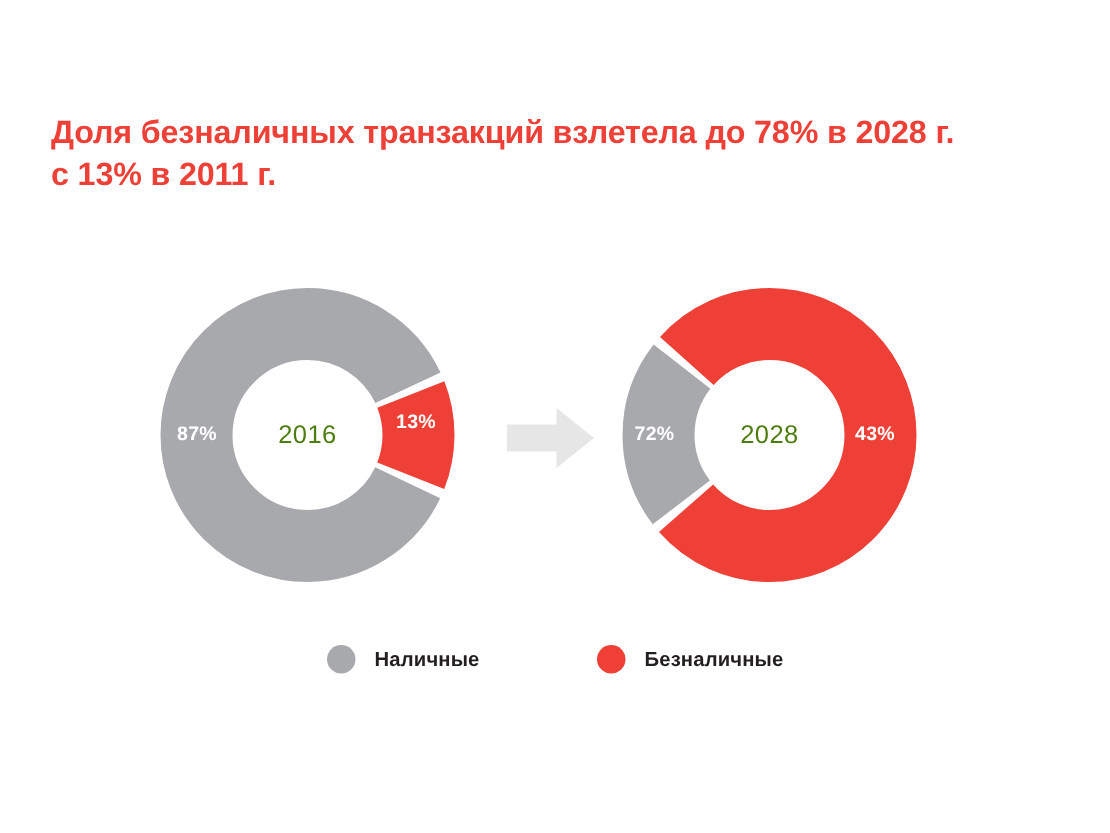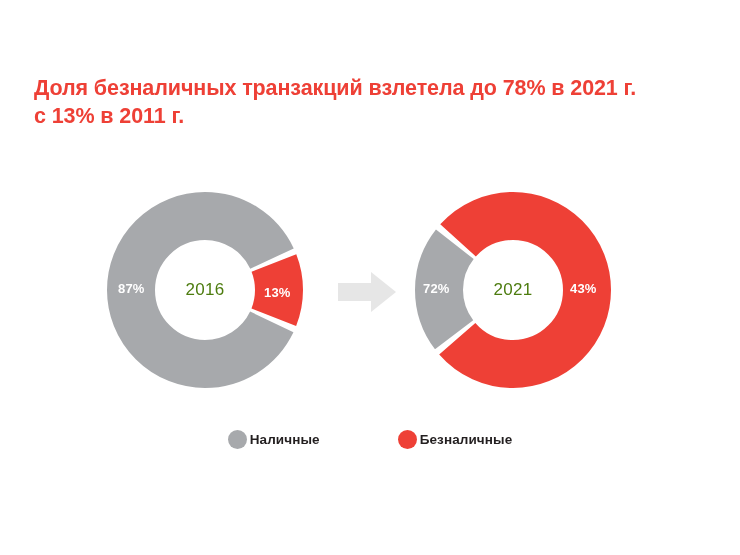--- a/index.html
+++ b/index.html
@@ -77,21 +77,21 @@
     color: #ffffff;
     font-size: 13px;
     font-weight: bold;
     letter-spacing: 0.2px;
     white-space: nowrap;
     pointer-events: none;
   }
 
   
   #label-2016-cash     { left: 18px;  top: 96px; }
-  #label-2016-cashless { left: 164px; top: 100px; }
+  #label-2016-cashless { left: 164px; top: 88px; }
   #label-2021-cash     { left: 15px;  top: 96px; }
   #label-2021-cashless { left: 162px; top: 96px; }
 
   
   .arrow {
     position: absolute;
     left: 338px;
     top: 272px;
     width: 58px;
     height: 40px;
@@ -104,42 +104,42 @@
     top: 430px;
     width: 740px;
     display: flex;
     justify-content: center;
     align-items: center;
     gap: 78px;
   }
   .legend-item {
     display: flex;
     align-items: center;
-    gap: 3px;
+    gap: 13px;
     justify-content: flex-end;
   }
   .legend-dot {
     width: 19px;
     height: 19px;
     border-radius: 50%;
     flex: 0 0 auto;
   }
   .legend-label {
     font-size: 13.5px;
     font-weight: bold;
     color: #231f20;
     letter-spacing: 0.1px;
     white-space: nowrap;
   }
 </style>
 </head>
 <body>
 
 <div class="title-block">
-  <div class="title-line">Доля безналичных транзакций взлетела до 78% в 2021 г.</div>
+  <div class="title-line">Доля безналичных транзакций взлетела до 78% в 2028 г.</div>
   <div class="title-line">с 13% в 2011 г.</div>
 </div>
 
 <div class="charts-area">
 
   <div class="donut-wrap" id="donut-2016">
     <svg class="donut-svg" viewBox="0 0 210 210">
 
       <circle cx="105" cy="105" r="74" fill="none" stroke="#a7a9ac" stroke-width="48" stroke-dasharray="399.5 65.4" stroke-dashoffset="-149.0" transform="rotate(-90 105 105)"></circle>
 
@@ -156,21 +156,21 @@
     </svg>
   </div>
 
   <div class="donut-wrap" id="donut-2021">
     <svg class="donut-svg" viewBox="0 0 210 210">
 
       <circle cx="105" cy="105" r="74" fill="none" stroke="#ee4036" stroke-width="48" stroke-dasharray="357.7 107.3" stroke-dashoffset="62.6" transform="rotate(-90 105 105)"></circle>
 
       <circle cx="105" cy="105" r="74" fill="none" stroke="#a7a9ac" stroke-width="48" stroke-dasharray="97.3 367.7" stroke-dashoffset="-300.1" transform="rotate(-90 105 105)"></circle>
     </svg>
-    <div class="center-year">2021</div>
+    <div class="center-year">2028</div>
     <div class="slice-label" id="label-2021-cash">72%</div>
     <div class="slice-label" id="label-2021-cashless">43%</div>
   </div>
 
 </div>
 
 <div class="legend">
   <div class="legend-item">
     <span class="legend-dot" style="background:#a7a9ac"></span>
     <span class="legend-label">Наличные</span>

